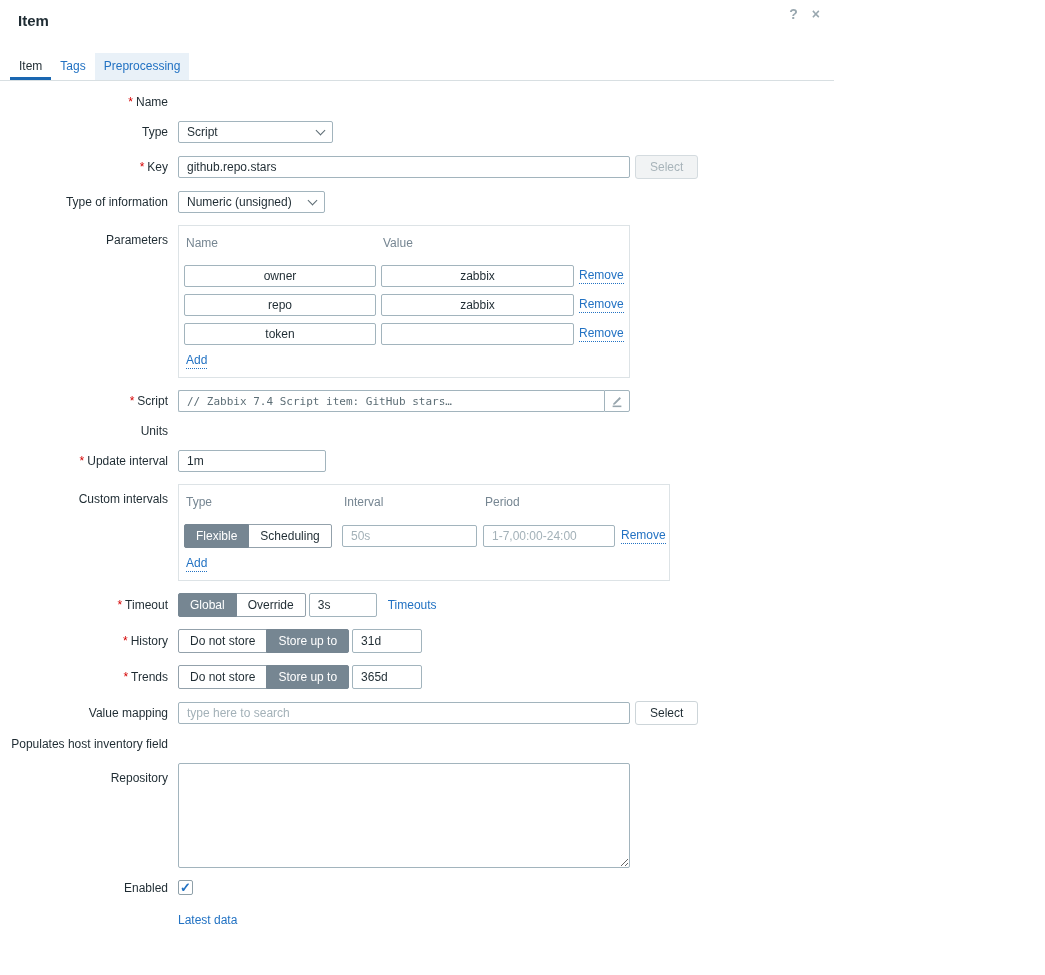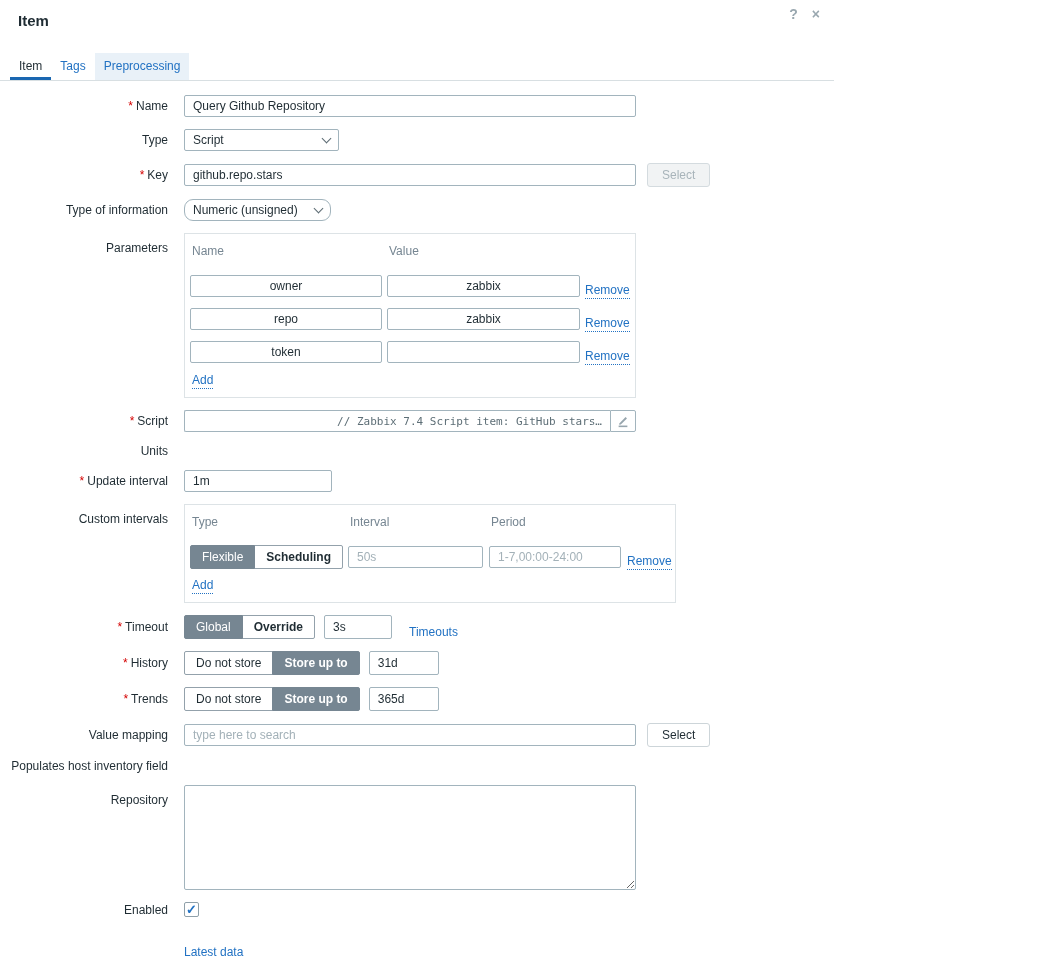--- a/index.html
+++ b/index.html
@@ -14,21 +14,21 @@
   .dlg-ctrls span { color:#9aa8b0; font-size:14px; font-weight:bold; cursor:pointer; line-height:16px; }
 
   
   .tabs { display:flex; margin-top:24px; padding:0 10px; border-bottom:1px solid #d8dfe2; }
   .tab { padding:6px 9px 4px 9px; font-size:12px; color:#2272c3; cursor:pointer; border-bottom:3px solid transparent; }
   .tab.active { color:#1f2c33; border-bottom-color:#1a67b1; }
   .tab.highlight { background:#e9f1f8; }
 
   
   .form { padding-top:14px; }
-  .row { display:flex; align-items:center; margin-bottom:12px;gap:6px; }
+  .row { display:flex; align-items:center; margin-bottom:12px; }
   .row.top { align-items:flex-start; }
   .row.top .lbl { padding-top:8px; }
   .lbl { width:178px; flex-shrink:0; text-align:right; padding-right:10px; color:#1f2c33; }
   .req { color:#d40000; margin-right:3px; }
 
   input[type=text], .inp { height:22px; border:1px solid #a2b4bd; border-radius:2px; padding:0 8px;
     font-family:"Liberation Sans", sans-serif; font-size:12px; color:#1f2c33; background:#fff; }
   input::placeholder { color:#a3b1b8; opacity:1; }
   .w-main { width:452px; }
   .focused { border:2px solid #30597e; padding:0 7px; }
@@ -47,38 +47,38 @@
   .side-btn.disabled { background:#f1f3f4; border:1px solid #d4dbdf; color:#a8b4ba; }
 
   
   .subtable { border:1px solid #dde3e6; padding:6px 5px 6px 5px; }
   .subhead { color:#768692; padding:4px 0 8px 2px; }
   .params { width:452px; }
   .params-grid { display:grid; grid-template-columns:192px 193px auto; column-gap:5px; row-gap:7px; align-items:center; }
   .params-grid input { width:100%;text-align:center; }
   .ci { width:492px; }
   .ci-grid { display:grid; grid-template-columns:152px 135px 132px auto; column-gap:6px; row-gap:7px; align-items:center; }
-  .link { color:#2272c3; cursor:pointer; text-decoration:none;margin-top:10px; }
+  .link { color:#2272c3; cursor:pointer; text-decoration:none; }
   .dotted { border-bottom:1px dotted #2272c3; padding-bottom:1px; align-self:center; justify-self:start; }
   .addlink { display:inline-block; margin:8px 0 2px 2px; }
 
   
   .seg { display:inline-flex; }
   .seg-btn { height:24px; display:inline-flex; align-items:center; padding:0 11px; border:1px solid #93a1ab;
     background:#fff; color:#1f2c33; cursor:pointer; }
-  .seg-btn + .seg-btn { margin-left:-1px;font-weight:bold; }
+  .seg-btn + .seg-btn { margin-left:-1px; }
   .seg-btn:first-child { border-radius:2px 0 0 2px; }
   .seg-btn:last-child { border-radius:0 2px 2px 0; }
   .seg-btn.sel { background:#768692; border-color:#768692; color:#fff; position:relative; z-index:1; }
 
   
   .script-field { display:flex; width:452px; }
   .script-text { flex:1; height:22px; border:1px solid #a2b4bd; border-right:none; border-radius:2px 0 0 2px;
     padding:4px 8px 0 8px; font-family:"DejaVu Sans Mono", monospace; font-size:11px; color:#5d6e76;
-    white-space:nowrap; overflow:hidden;text-align:right; }
+    white-space:nowrap; overflow:hidden; }
   .script-btn { width:26px; height:22px; border:1px solid #a2b4bd; border-radius:0 2px 2px 0; background:#fff;
     display:flex; align-items:center; justify-content:center; cursor:pointer; }
 
   textarea { width:452px; height:105px; border:1px solid #a2b4bd; border-radius:2px; resize:vertical;
     font-family:"Liberation Sans", sans-serif; font-size:12px; padding:4px 8px; color:#1f2c33; }
 
   
   .checkbox { width:15px; height:15px; border:1px solid #8fa0a9; border-radius:2px; background:#fff;
     display:flex; align-items:center; justify-content:center; cursor:pointer; }
   .checkbox .mark { color:#2272c3; font-size:13px; font-weight:bold; line-height:1; margin-top:-1px; }
@@ -99,40 +99,39 @@
   <div class="tabs">
     <div class="tab active">Item</div>
     <div class="tab">Tags</div>
     <div class="tab highlight">Preprocessing</div>
   </div>
 
   <div class="form">
 
     <div class="row">
       <div class="lbl"><span class="req">*</span><span>Name</span></div>
-      <input type="text" class="w-main focused" value="Query Github Repository" style="">
     </div>
 
     <div class="row">
       <div class="lbl">Type</div>
       <div class="select" style="width:155px;">
         <span>Script</span>
         <span class="chev"></span>
       </div>
     </div>
 
     <div class="row">
       <div class="lbl"><span class="req">*</span><span>Key</span></div>
       <input type="text" class="w-main" value="github.repo.stars" style="">
       <button class="side-btn disabled">Select</button>
     </div>
 
     <div class="row">
       <div class="lbl">Type of information</div>
-      <div class="select" style="width:147px;border-radius:9px;">
+      <div class="select" style="width:147px;">
         <span>Numeric (unsigned)</span>
         <span class="chev"></span>
       </div>
     </div>
 
     <div class="row top">
       <div class="lbl">Parameters</div>
       <div class="subtable params">
         <div class="params-grid">
           <div class="subhead">Name</div>

